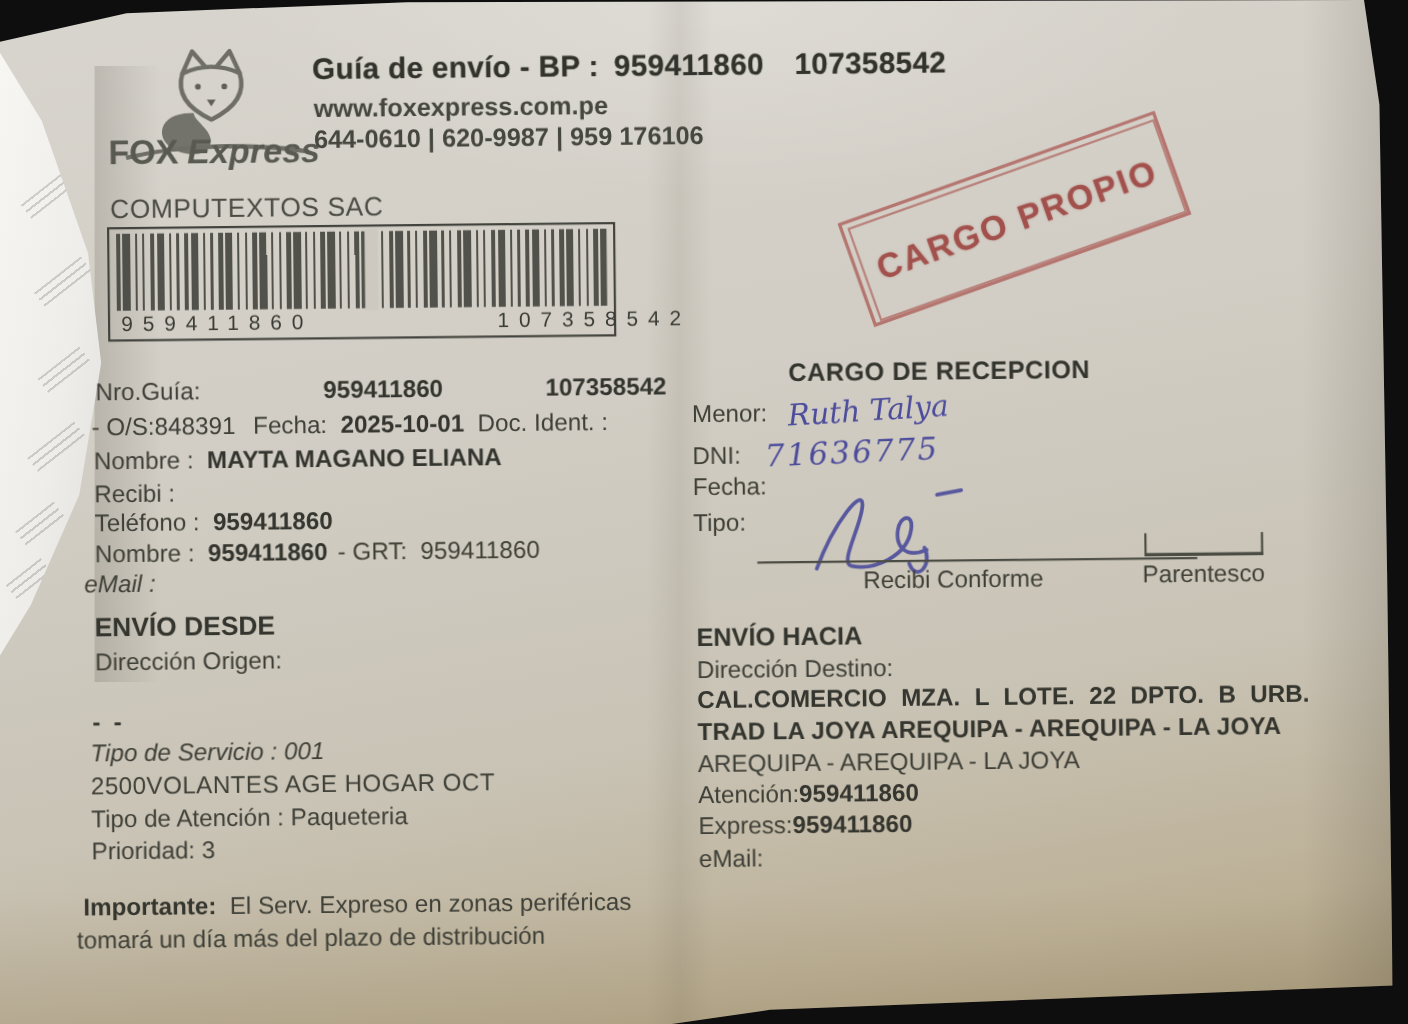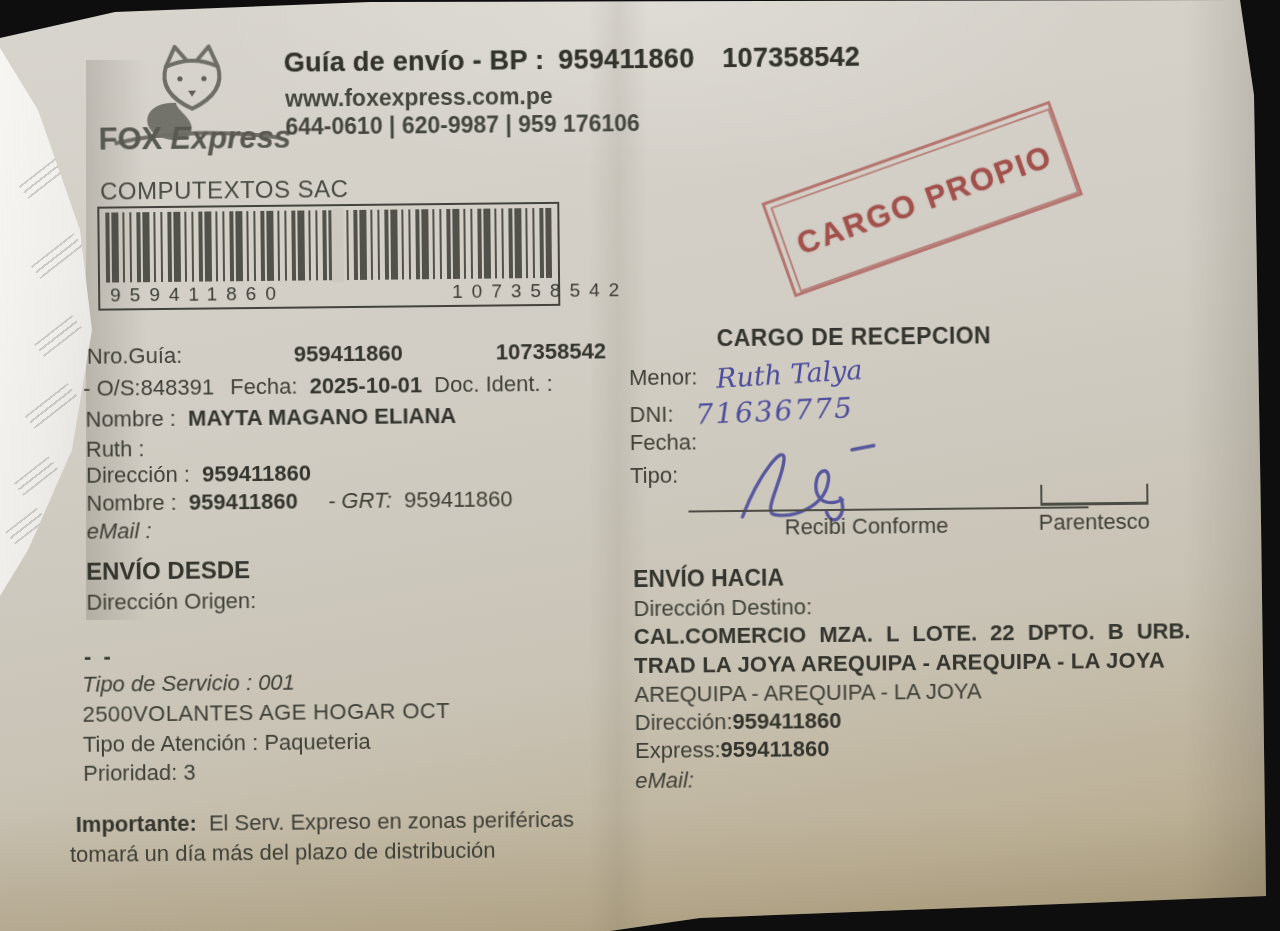--- a/index.html
+++ b/index.html
@@ -140,32 +140,32 @@
       <div class="abs fs22" style="left:84px;top:370px;">
         <span>- O/S:848391</span>
         <span style="margin-left:10px;">Fecha:</span>
         <span class="b" style="margin-left:6px;">2025-10-01</span>
         <span style="margin-left:6px;">Doc. Ident. :</span>
       </div>
       <div class="abs fs22" style="left:86px;top:401px;">
         <span>Nombre :</span>
         <span class="b" style="margin-left:6px;">MAYTA MAGANO ELIANA</span>
       </div>
-      <div class="abs fs22" style="left:86px;top:431px;">Ruth :</div>
+      <div class="abs fs22" style="left:86px;top:431px;">Recibi :</div>
       <div class="abs fs22" style="left:86px;top:457px;">
-        <span>Dirección :</span>
+        <span>Teléfono :</span>
         <span class="b" style="margin-left:6px;">959411860</span>
       </div>
       <div class="abs fs22" style="left:86px;top:485px;">
         <span>Nombre :</span>
         <span class="b" style="margin-left:6px;">959411860</span>
-        <span style="margin-left:24px;font-style:italic;">- GRT:</span>
+        <span style="margin-left:3px;">- GRT:</span>
         <span style="margin-left:6px;">959411860</span>
       </div>
-      <div class="abs fs22 it" style="left:86px;top:513px;text-align:right;">eMail :</div>
+      <div class="abs fs22 it" style="left:76px;top:513px;text-align:right;">eMail :</div>
 
       <div class="abs b" style="left:718px;top:326px;font-size:23px;letter-spacing:.4px;">CARGO DE RECEPCION</div>
       <div class="abs fs22" style="left:630px;top:360px;">
         <span>Menor:</span>
         <span class="hand" style="font-size:27px;display:inline-block;transform:rotate(-3deg);margin-left:12px;">Ruth Talya</span>
       </div>
       <div class="abs fs22" style="left:630px;top:396px;">
         <span>DNI:</span>
         <span class="hand" style="font-size:28px;display:inline-block;transform:rotate(-2deg);margin-left:16px;letter-spacing:2px;">71636775</span>
       </div>
@@ -196,22 +196,22 @@
         <span style="margin-left:6px;">El Serv. Expreso en zonas periféricas</span>
       </div>
       <div class="abs fs22" style="left:66px;top:836px;">tomará un día más del plazo de distribución</div>
 
       <div class="abs b" style="left:632px;top:566px;font-size:23px;">ENVÍO HACIA</div>
       <div class="abs fs22" style="left:632px;top:596px;">Dirección Destino:</div>
       <div class="abs b fs22" style="left:632px;top:624px;word-spacing:7px;">CAL.COMERCIO MZA. L LOTE. 22 DPTO. B URB.</div>
       <div class="abs b fs22" style="left:632px;top:653px;letter-spacing:.2px;">TRAD LA JOYA AREQUIPA - AREQUIPA - LA JOYA</div>
       <div class="abs fs22" style="left:632px;top:682px;">AREQUIPA - AREQUIPA - LA JOYA</div>
       <div class="abs fs22" style="left:632px;top:710px;">
-        <span>Dirección:</span><span class="b">959411860</span>
+        <span>Atención:</span><span class="b">959411860</span>
       </div>
       <div class="abs fs22" style="left:632px;top:738px;">
         <span>Express:</span><span class="b">959411860</span>
       </div>
-      <div class="abs fs22" style="left:632px;top:768px;font-style:italic;">eMail:</div>
+      <div class="abs fs22" style="left:632px;top:768px;">eMail:</div>
 
     </div>
   </div>
 </div>
 
 </body></html>

